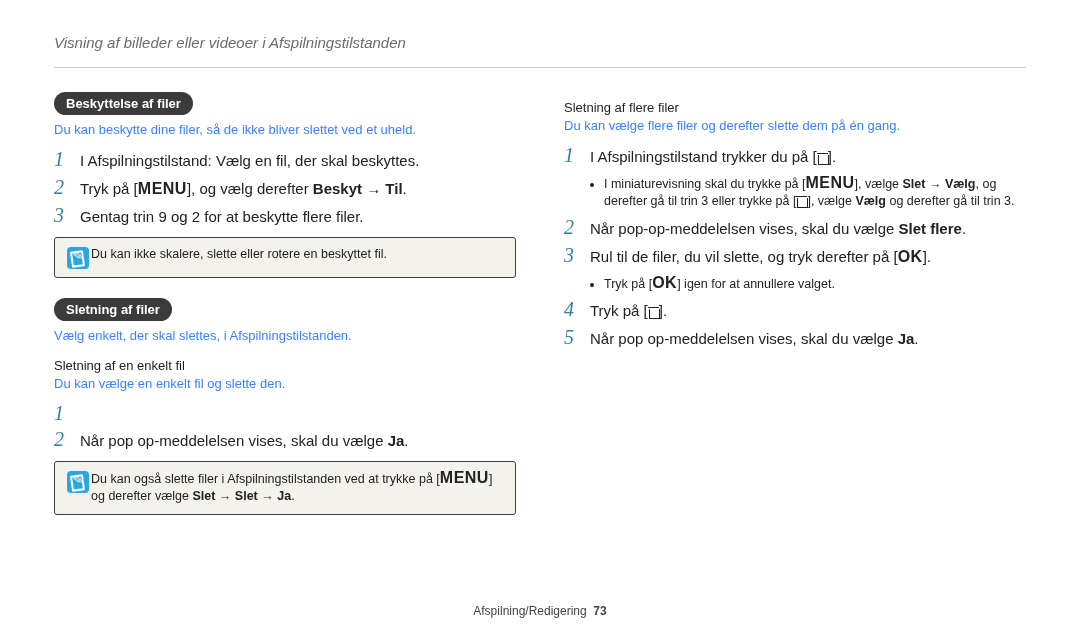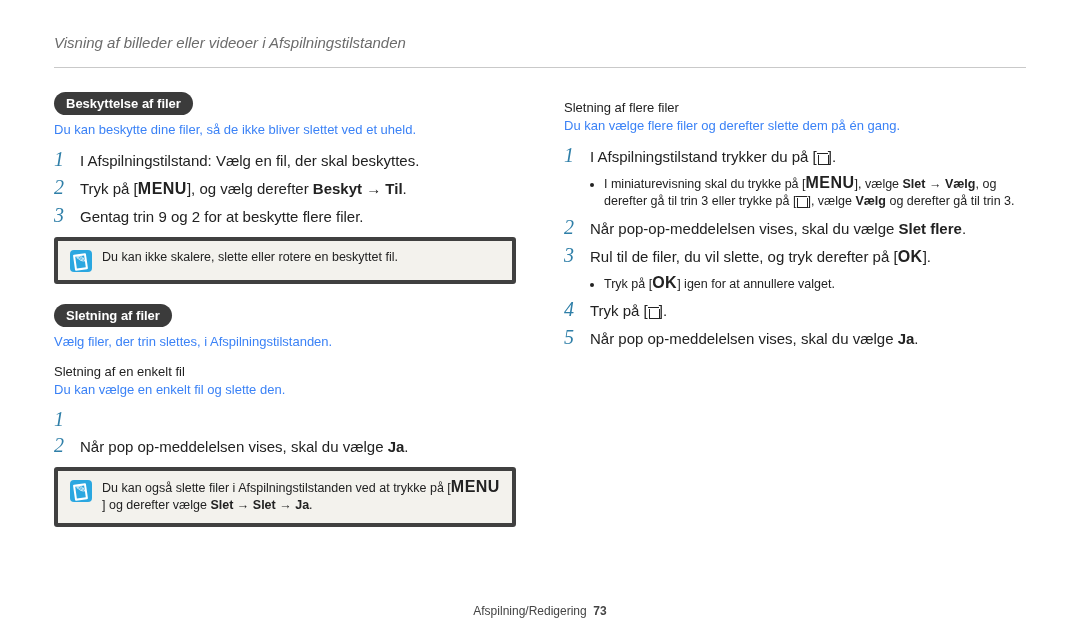--- a/index.html
+++ b/index.html
@@ -114,23 +114,23 @@
   .icon-trash::after{
     content:"";
     position:absolute;
     left:0; top:1px;
     width:11px; height:2px;
     border-top:1px solid #222;
   }
   .note {
     display:flex;
     align-items:flex-start;
-    gap:10px;
+    gap:2px;
     background:#f3f2ed;
-    border:4px solid #404040;
+    border:1px solid #404040;
     border-radius:3px;
     padding:8px 12px;
     margin:10px 0 14px 0;
   }
   .note-icon {
     width:22px;
     height:22px;
     flex:0 0 22px;
     border-radius:4px;
     background:#2aa7e0;
@@ -198,21 +198,21 @@
             <span class="steptext">Gentag trin 9 og 2 for at beskytte flere filer.</span>
           </li>
       </ol>
 
       <div class="note">
         <span class="note-icon"></span>
         <span class="note-text">Du kan ikke skalere, slette eller rotere en beskyttet fil.</span>
       </div>
 
       <span class="pill">Sletning af filer</span>
-      <div class="bodytext">Vælg filer, der trin slettes, i Afspilningstilstanden.</div>
+      <div class="bodytext">Vælg enkelt, der skal slettes, i Afspilningstilstanden.</div>
 
       <div class="subhead">Sletning af en enkelt fil</div>
       <div class="bodytext">Du kan vælge en enkelt fil og slette den.</div>
 
       <ol class="steps">
         <li>
             <span class="stepnum">1</span>
           </li>
         <li>
             <span class="stepnum">2</span>

